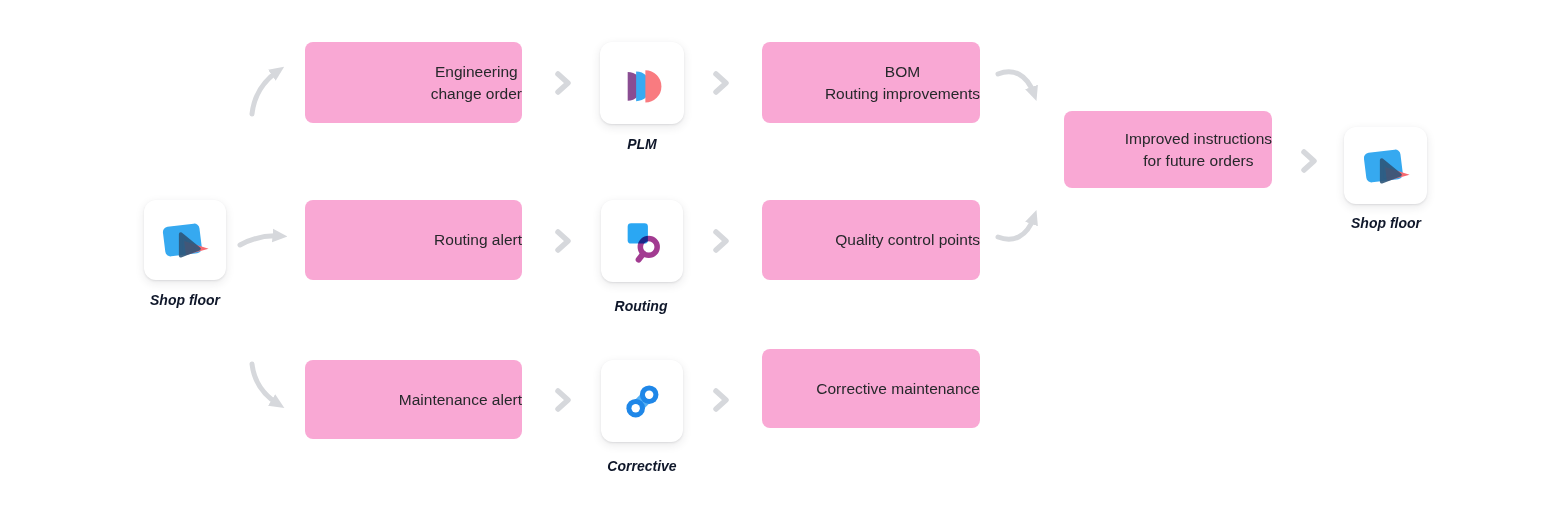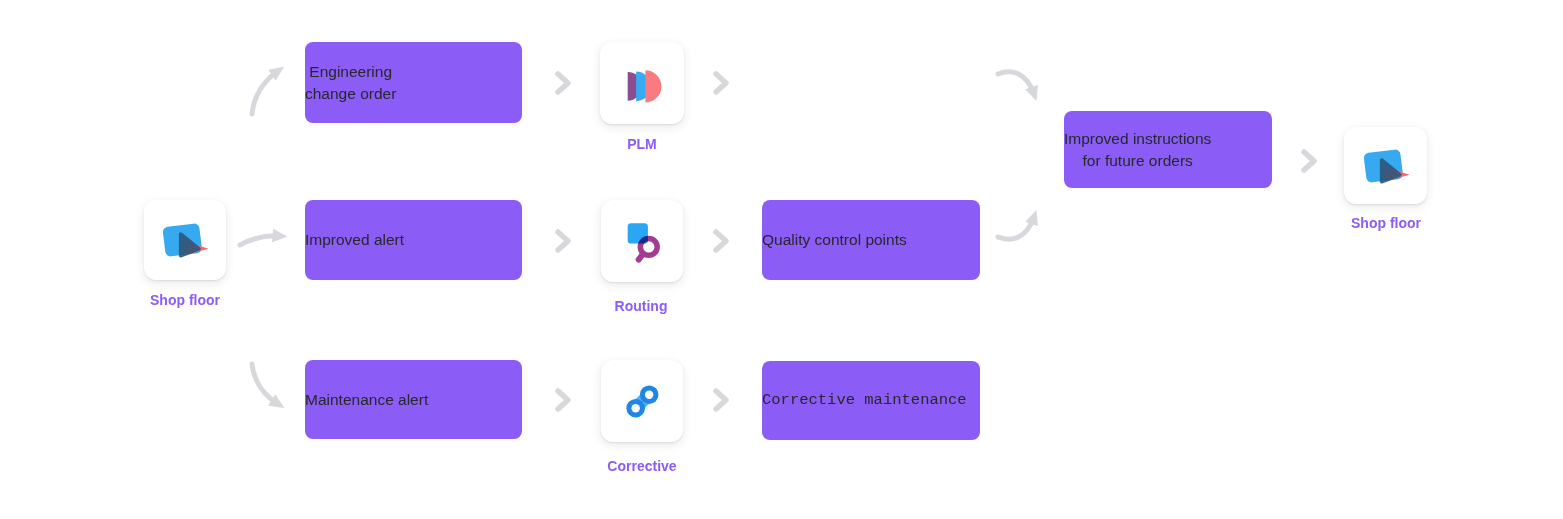--- a/index.html
+++ b/index.html
@@ -6,25 +6,25 @@
   .canvas {
     position: relative;
     width: 1563px;
     height: 519px;
     background: #ffffff;
     font-family: "Liberation Sans", sans-serif;
     overflow: hidden;
   }
   .flow-box {
     position: absolute;
-    background: #8b5cf6;
+    background: #f9a8d4;
     border-radius: 8px;
     display: flex;
     align-items: center;
-    justify-content: flex-start;
+    justify-content: flex-end;
     text-align: center;
   }
   .box-text {
     white-space: pre-line;
     font-size: 15.5px;
     line-height: 1.38;
     color: #26282b;
   }
   .app-card {
     position: absolute;
@@ -33,22 +33,23 @@
     box-shadow: 0 1px 2px rgba(40,44,52,0.10), 0 3px 10px rgba(40,44,52,0.10);
     display: flex;
     align-items: center;
     justify-content: center;
   }
   .app-label {
     position: absolute;
     transform: translateX(-50%);
     font-weight: 700;
     font-size: 14px;
-    color: #8b5cf6;
+    color: #0f172a;
     white-space: nowrap;
+    font-style: italic;
   }
   .arrow { position: absolute; }
   .hidden-defs { position: absolute; width: 0; height: 0; }
 </style>
 </head>
 <body>
 
 <div class="canvas">
 
   <svg class="hidden-defs" aria-hidden="true">
@@ -89,23 +90,27 @@
     <svg width="54" height="54" viewBox="0 0 64 64">
       <path d="M15 19 A17 17 0 0 1 15 53 Z" fill="#8a4d92"></path>
       <path d="M25 18.5 A17.5 17.5 0 0 1 25 53.5 Z" fill="#38aaf2"></path>
       <path d="M36 17 A19 19 0 0 1 36 55 Z" fill="#f97b80"></path>
     </svg>
   </div>
   <div class="app-label" style="left:642px; top:136px;">PLM</div>
   <svg class="arrow" style="left:709px; top:70px;" width="24" height="26" viewBox="0 0 24 26">
     <path d="M7 4 L17 13 L7 22" fill="none" stroke="#d6d8dc" stroke-width="5.5" stroke-linecap="round" stroke-linejoin="round"></path>
   </svg>
+  <div class="flow-box" style="left:762px; top:42px; width:218px; height:81px;">
+    <span class="box-text">BOM
+Routing improvements</span>
+  </div>
 
   <div class="flow-box" style="left:305px; top:200px; width:217px; height:80px;">
-    <span class="box-text">Improved alert</span>
+    <span class="box-text">Routing alert</span>
   </div>
   <svg class="arrow" style="left:551px; top:228px;" width="24" height="26" viewBox="0 0 24 26">
     <path d="M7 4 L17 13 L7 22" fill="none" stroke="#d6d8dc" stroke-width="5.5" stroke-linecap="round" stroke-linejoin="round"></path>
   </svg>
   <div class="app-card" style="left:601px; top:200px; width:82px; height:82px;">
     <svg width="54" height="54" viewBox="0 0 64 64">
       <rect x="15" y="11" width="24" height="24" rx="4" fill="#2aa7f3"></rect>
       <g style="mix-blend-mode:multiply;">
         <circle cx="40" cy="39" r="10" fill="none" stroke="#a23b91" stroke-width="6.5"></circle>
         <line x1="33.5" y1="47" x2="28" y2="54" stroke="#a23b91" stroke-width="7" stroke-linecap="round"></line>
@@ -132,21 +137,21 @@
       <circle cx="24.5" cy="40.5" r="11" fill="#1f87e8"></circle>
       <circle cx="24.5" cy="40.5" r="5" fill="#ffffff"></circle>
       <circle cx="40.5" cy="24.5" r="11" fill="#1f87e8"></circle>
       <circle cx="40.5" cy="24.5" r="5" fill="#ffffff"></circle>
     </svg>
   </div>
   <div class="app-label" style="left:642px; top:458px;">Corrective</div>
   <svg class="arrow" style="left:709px; top:387px;" width="24" height="26" viewBox="0 0 24 26">
     <path d="M7 4 L17 13 L7 22" fill="none" stroke="#d6d8dc" stroke-width="5.5" stroke-linecap="round" stroke-linejoin="round"></path>
   </svg>
-  <div class="flow-box" style="left:762px; top:361px; width:218px; height:79px;font-family:Liberation Mono, monospace;">
+  <div class="flow-box" style="left:762px; top:349px; width:218px; height:79px;">
     <span class="box-text">Corrective maintenance</span>
   </div>
 
   <svg class="arrow" style="left:993px; top:64px;" width="50" height="46" viewBox="0 0 50 46">
     <path d="M5 10 C 20 4, 34 10, 41 30" fill="none" stroke="#d6d8dc" stroke-width="5" stroke-linecap="round" marker-end="url(#ah)"></path>
   </svg>
   <svg class="arrow" style="left:993px; top:199px;" width="50" height="48" viewBox="0 0 50 48">
     <path d="M5 38 C 20 44, 34 38, 41 18" fill="none" stroke="#d6d8dc" stroke-width="5" stroke-linecap="round" marker-end="url(#ah)"></path>
   </svg>
 

